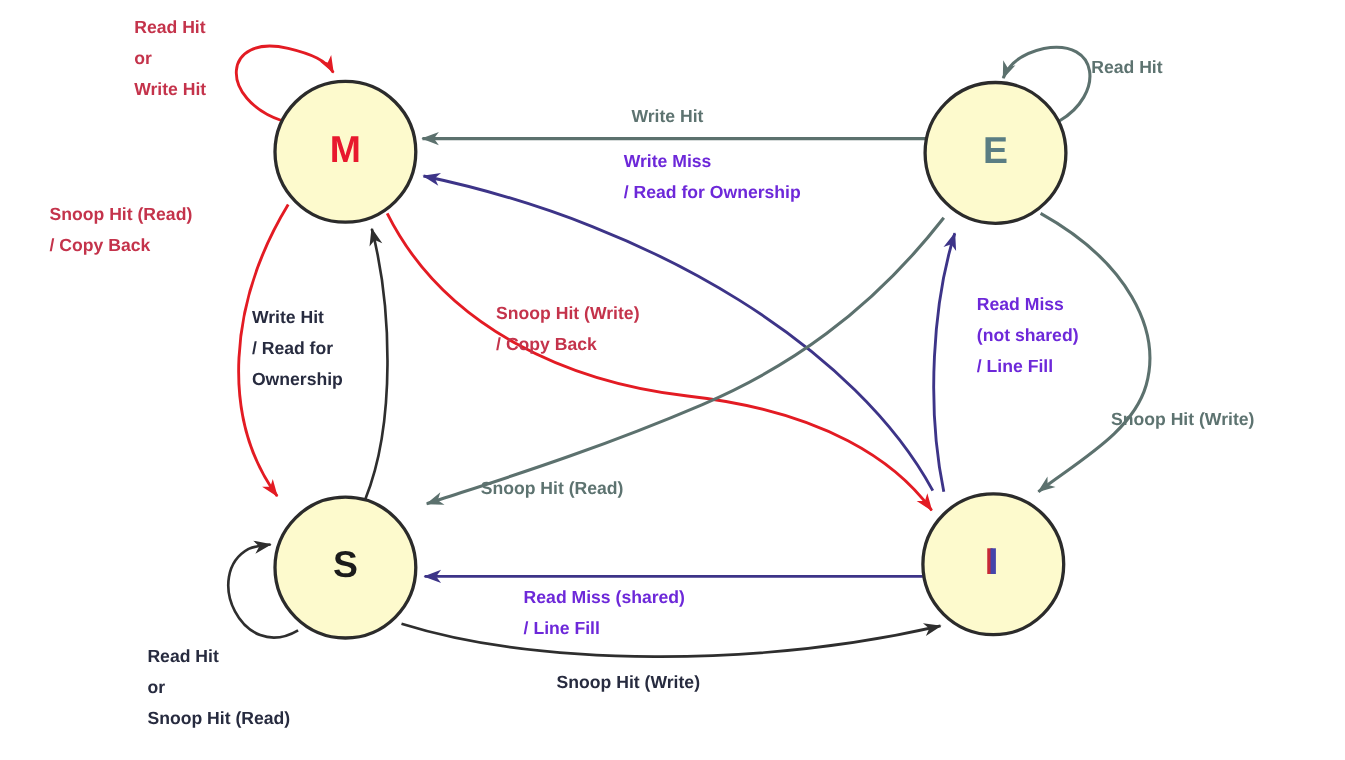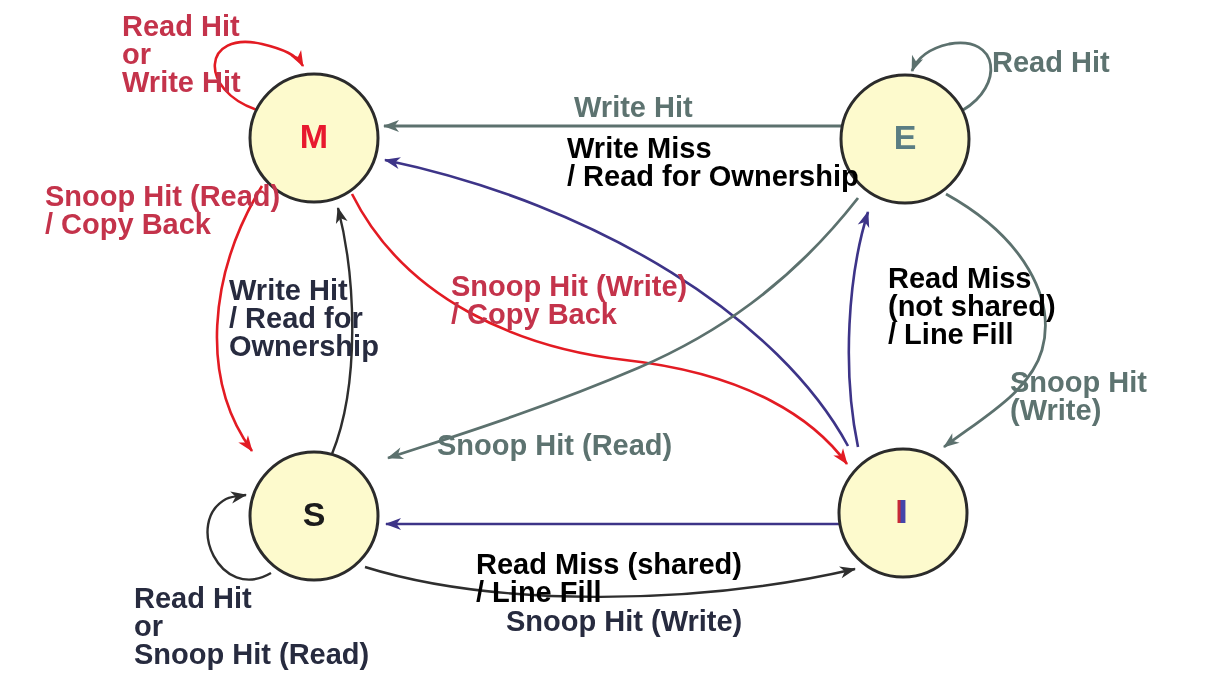--- a/index.html
+++ b/index.html
@@ -7,28 +7,28 @@
     position:relative;
     width:1223px;height:691px;
     background:#ffffff;
     font-family:"Liberation Sans","DejaVu Sans",sans-serif;
     overflow:hidden;
   }
   .canvas svg{position:absolute;left:0;top:0;}
   .lbl{
     position:absolute;
     font-weight:bold;
-    font-size:29px;
+    font-size:16px;
     line-height:28px;
     white-space:pre-line;
     letter-spacing:0;
   }
   .c-crimson{color:#c4334b;}
   .c-gray{color:#5d7370;}
-  .c-purple{color:#000000;}
+  .c-purple{color:#6d28d9;}
   .c-dark{color:#272b3f;}
   .state-letter{
     position:absolute;
     transform:translate(-50%,-54%);
     font-weight:bold;
     font-size:34px;
   }
   .letter-m{color:#e8192e;}
   .letter-e{color:#5a7d83;}
   .letter-s{color:#1b1b1b;}
@@ -92,20 +92,20 @@
   <div class="lbl c-dark" style="left:229px;top:276px;">Write Hit
 / Read for
 Ownership</div>
   <div class="lbl c-crimson" style="left:451px;top:272px;">Snoop Hit (Write)
 / Copy Back</div>
   <div class="lbl c-gray" style="left:437px;top:431px;">Snoop Hit (Read)</div>
   <div class="lbl c-purple" style="left:888px;top:264px;">Read Miss
 (not shared)
 / Line Fill</div>
   <div class="lbl c-gray" style="left:1010px;top:368px;">Snoop Hit (Write)</div>
-  <div class="lbl c-purple" style="left:476px;top:550px;">Read Miss (shared)
+  <div class="lbl c-purple" style="left:476px;top:530px;">Read Miss (shared)
 / Line Fill</div>
   <div class="lbl c-dark" style="left:506px;top:607px;">Snoop Hit (Write)</div>
   <div class="lbl c-dark" style="left:134px;top:584px;">Read Hit
 or
 Snoop Hit (Read)</div>
 
 </div>
 
 </body></html>

